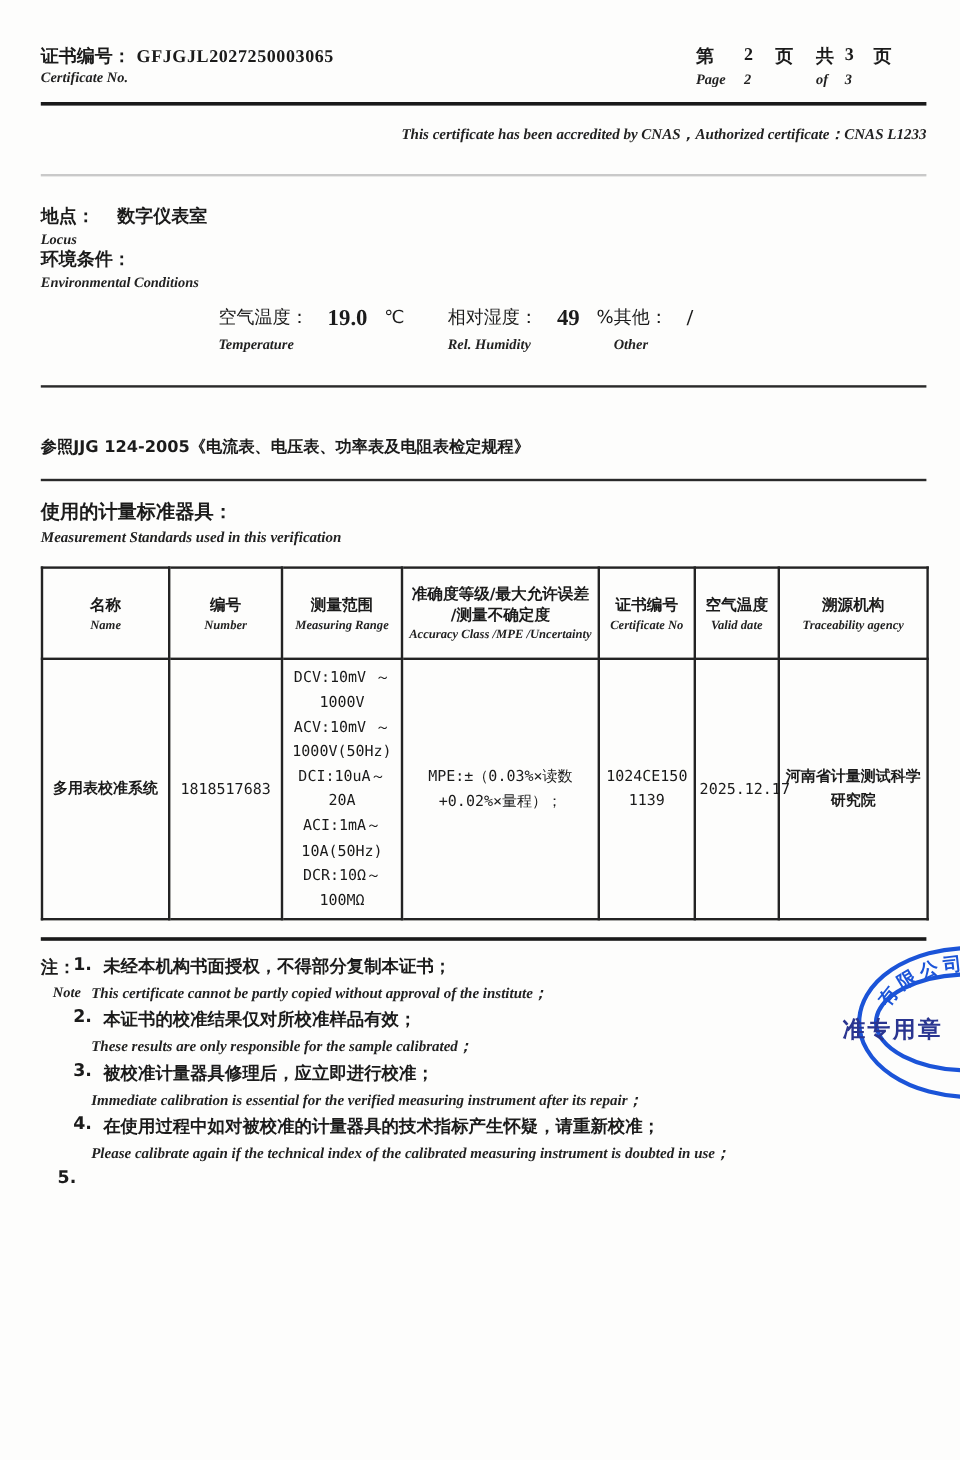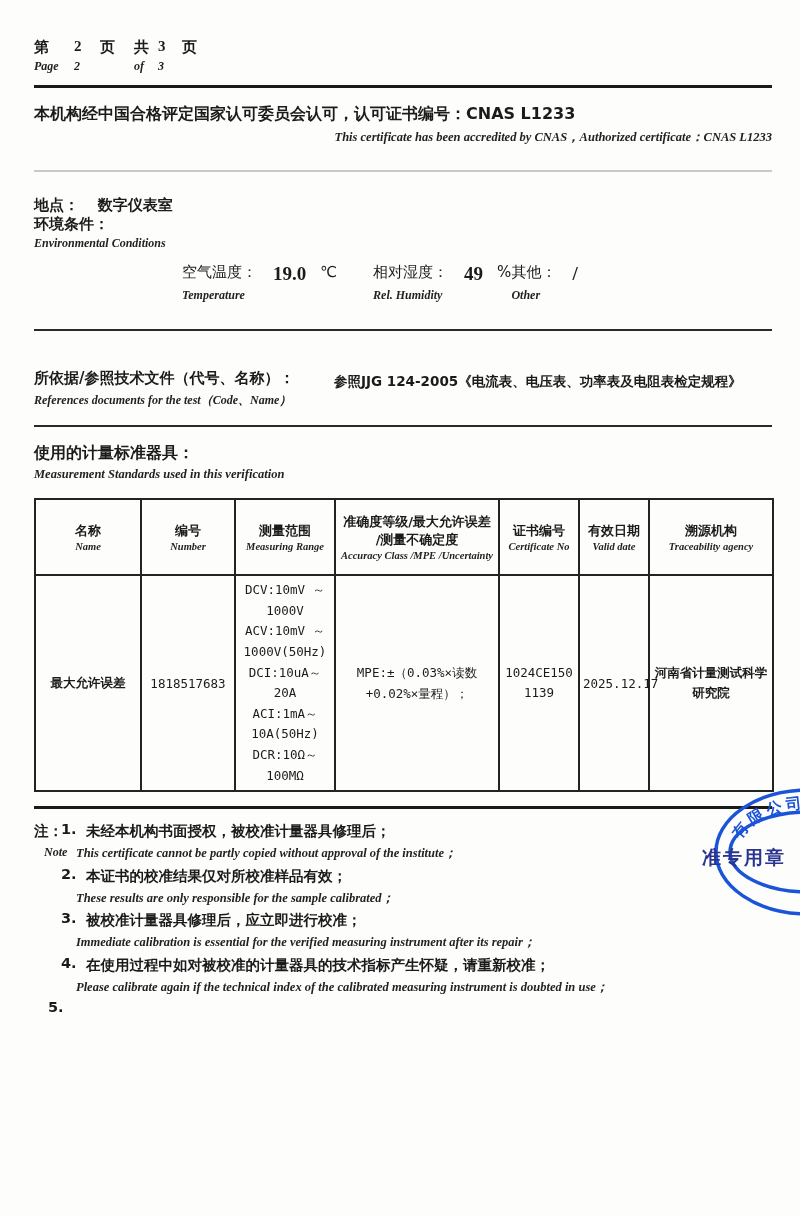--- a/index.html
+++ b/index.html
@@ -84,48 +84,55 @@
   .stamp { position:absolute; left:688px; top:772px; width:112px; height:170px; }
   .stamp text { font-family:"DejaVu Sans",sans-serif; font-weight:bold; }
 </style>
 </head>
 <body>
 
 <div class="page">
   <div class="content">
 
     <div class="hdr">
+      <div class="hdr-left">
+        <div class="l1">
+          <span class="lbl">证书编号：</span>
+          <span class="val">GFJGJL2027250003065</span>
+        </div>
+        <div class="en">Certificate No.</div>
+      </div>
       <div class="pageno">
         <span class="zh">第</span>
         <span class="num">2</span>
         <span class="zh">页</span>
         <span class="zh">共</span>
         <span class="num">3</span>
         <span class="zh">页</span>
         <span class="en">Page</span>
         <span class="en">2</span>
         <span></span>
         <span class="en">of</span>
         <span class="en">3</span>
         <span></span>
       </div>
     </div>
     <hr class="rule-thick">
 
     <div class="accr">
-      <div class="zh">本机构经中国合格评定国家认可委员会认可，认可证书编号：CNAS L1233</div>
       <div class="en">This certificate has been accredited by CNAS，Authorized certificate：CNAS L1233</div>
     </div>
     <hr class="rule-light" style="margin-top:24px;">
 
     <div class="loc">
       <div class="row-zh">
         <span class="lbl">地点：</span>
         <span class="val">数字仪表室</span>
       </div>
+      <div class="en sub-en">Locus</div>
     </div>
 
     <div class="envh">
       <div class="row-zh"><span class="lbl">环境条件：</span></div>
       <div class="en sub-en">Environmental Conditions</div>
     </div>
     <div class="env-row">
       <div class="env-cell">
         <div class="env-item">
           <span class="lbl">空气温度：</span>
@@ -147,24 +154,20 @@
           <span class="lbl">其他：</span>
           <span class="v">/</span>
         </div>
         <div class="en">Other</div>
       </div>
     </div>
 
     <hr class="rule-dark" style="margin-top:26px;">
 
     <div class="refs">
-      <div class="refs-left">
-        <div class="zh">所依据/参照技术文件（代号、名称）：</div>
-        <div class="en">References documents for the test（Code、Name）</div>
-      </div>
       <div class="refs-val">参照JJG 124-2005《电流表、电压表、功率表及电阻表检定规程》</div>
     </div>
 
     <hr class="rule-dark" style="margin-top:16px;">
 
     <div class="std-title">
       <div class="zh">使用的计量标准器具：</div>
       <div class="en">Measurement Standards used in this verification</div>
     </div>
 
@@ -195,32 +198,32 @@
           <th>
             <div class="th-zh">准确度等级/最大允许误差
 /测量不确定度</div>
             <div class="en th-en">Accuracy Class /MPE /Uncertainty</div>
             </th>
           <th>
             <div class="th-zh">证书编号</div>
             <div class="en th-en">Certificate No</div>
             </th>
           <th>
-            <div class="th-zh">有效日期</div>
+            <div class="th-zh">空气温度</div>
             <div class="en th-en">Valid date</div>
             </th>
           <th>
             <div class="th-zh">溯源机构</div>
             <div class="en th-en">Traceability agency</div>
             </th>
         </tr>
       </thead>
       <tbody>
         <tr>
-          <td class="c-name">最大允许误差</td>
+          <td class="c-name">多用表校准系统</td>
           <td class="c-number">1818517683</td>
           <td class="c-range">DCV:10mV ～
 1000V
 ACV:10mV ～
 1000V(50Hz)
 DCI:10uA～ 20A
 ACI:1mA～
 10A(50Hz)
 DCR:10Ω～100MΩ</td>
           <td class="c-acc">MPE:±（0.03%×读数+0.02%×量程）；</td>
@@ -233,21 +236,21 @@
 
     <hr class="rule-after-table">
 
     <div class="notes">
       <div class="note-side-zh">注：</div>
       <div class="note-side-en en">Note</div>
 
       <div class="note-item">
         <span class="num">1.</span>
         <div>
-          <div class="note-zh">未经本机构书面授权，被校准计量器具修理后；</div>
+          <div class="note-zh">未经本机构书面授权，不得部分复制本证书；</div>
           <div class="note-en en">This certificate cannot be partly copied without approval of the institute；</div>
         </div>
       </div>
       <div class="note-item">
         <span class="num">2.</span>
         <div>
           <div class="note-zh">本证书的校准结果仅对所校准样品有效；</div>
           <div class="note-en en">These results are only responsible for the sample calibrated；</div>
         </div>
       </div>

